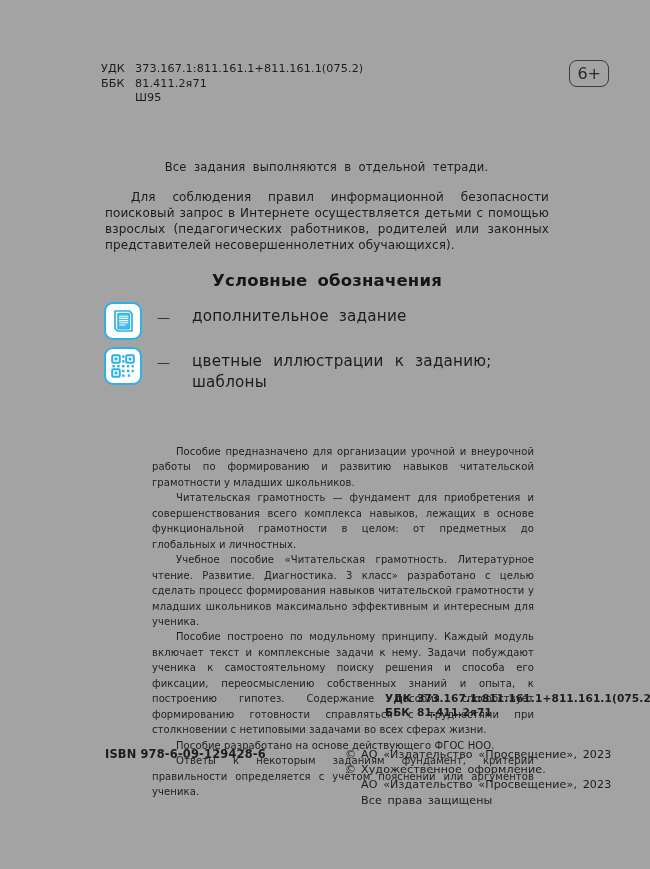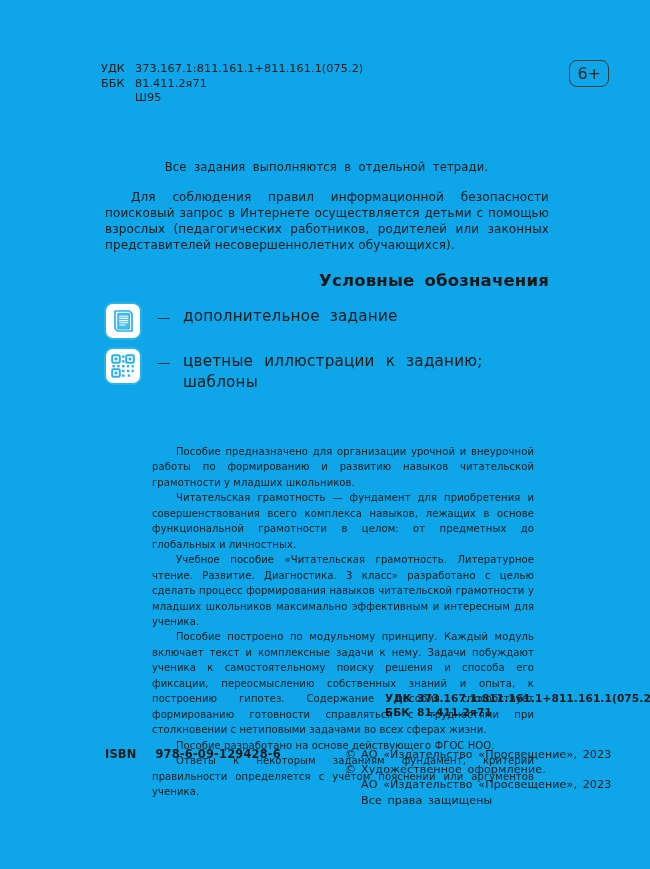--- a/index.html
+++ b/index.html
@@ -13,21 +13,21 @@
     height: 869px;
     position: relative;
     font-family: "DejaVu Sans", "Liberation Sans", sans-serif;
     color: #1c1c1c;
     overflow: hidden;
   }
 
   .page {
     position: absolute;
     inset: 0;
-    background: #0ea5e9;
+    background: #a3a3a3;
   }
 
   
   .udk-block {
     position: absolute;
     left: 101px;
     top: 62px;
     font-size: 11.2px;
     line-height: 14.6px;
     letter-spacing: 0.1px;
@@ -93,21 +93,21 @@
     letter-spacing: 0.12px;
   }
   .safety-par .indent { display: inline-block; width: 26px; }
 
   
   .legend-heading {
     position: absolute;
     left: 105px;
     top: 271px;
     width: 444px;
-    text-align: right;
+    text-align: center;
     font-size: 16.5px;
     font-weight: bold;
     word-spacing: 4px;
     letter-spacing: 0.2px;
     color: #161616;
   }
 
   
   .legend-row {
     position: absolute;
@@ -130,21 +130,21 @@
     justify-content: center;
   }
   .legend-dash {
     font-size: 13px;
     color: #262626;
     margin-left: 15px;
     margin-top: 8px;
     flex: 0 0 auto;
   }
   .legend-text {
-    margin-left: 13px;
+    margin-left: 22px;
     margin-top: 4px;
     font-size: 15.2px;
     line-height: 21px;
     letter-spacing: 0.2px;
     color: #1b1b1b;
     white-space: pre-line;
   }
   .legend-text-1 { word-spacing: 5px; }
   .legend-text-2 { width: 320px; word-spacing: 6px; }
 
@@ -182,21 +182,21 @@
   
   .isbn {
     position: absolute;
     left: 105px;
     top: 747px;
     font-size: 11.4px;
     font-weight: bold;
     letter-spacing: 0.2px;
     white-space: nowrap;
   }
-  .isbn .isbn-label { margin-right: 19px; text-align: right; }
+  .isbn .isbn-label { margin-right: 4px; text-align: right; }
 
   
   .copyright {
     position: absolute;
     left: 345px;
     top: 747px;
     font-size: 11.1px;
     line-height: 15.2px;
     letter-spacing: 0.1px;
     white-space: nowrap;

